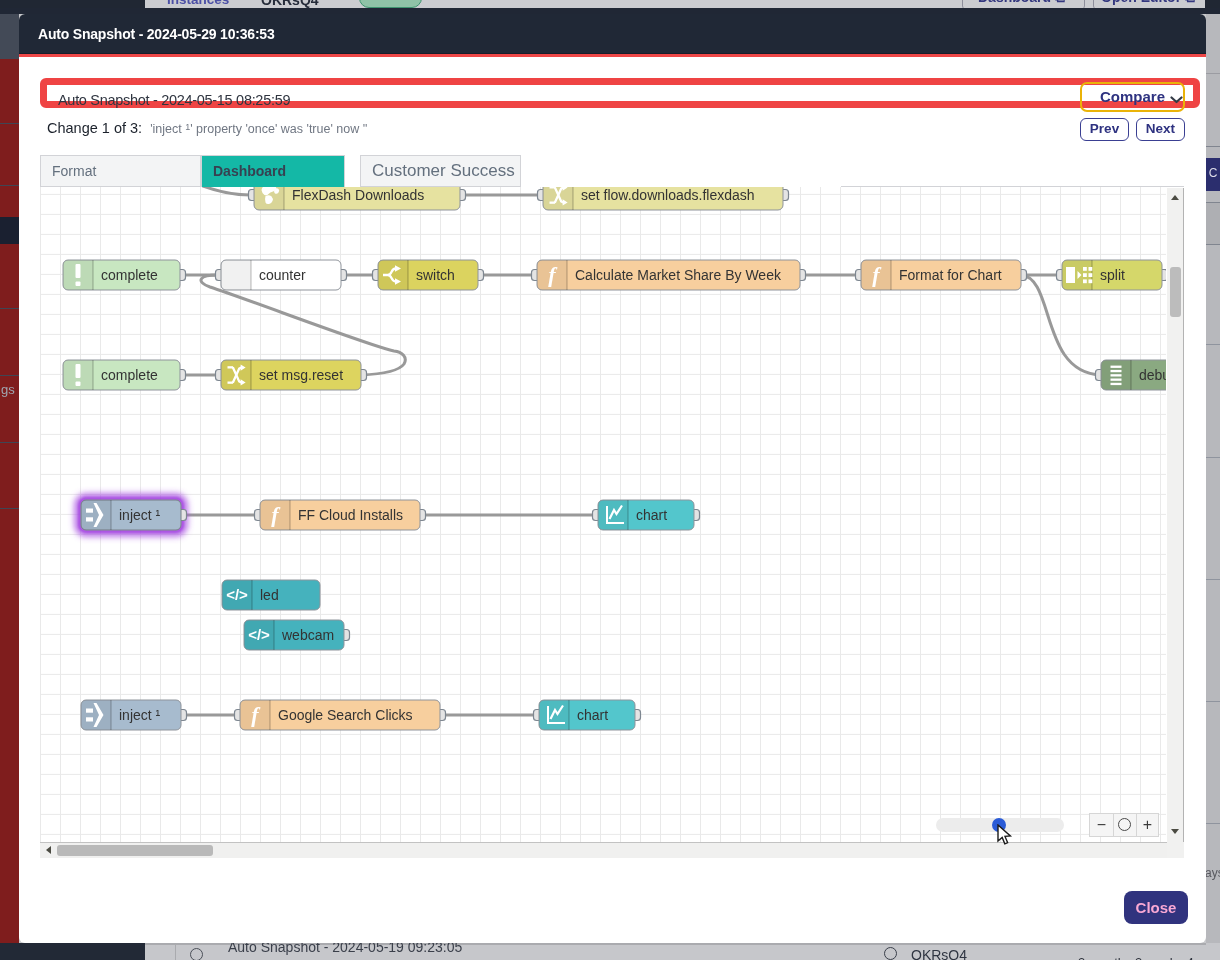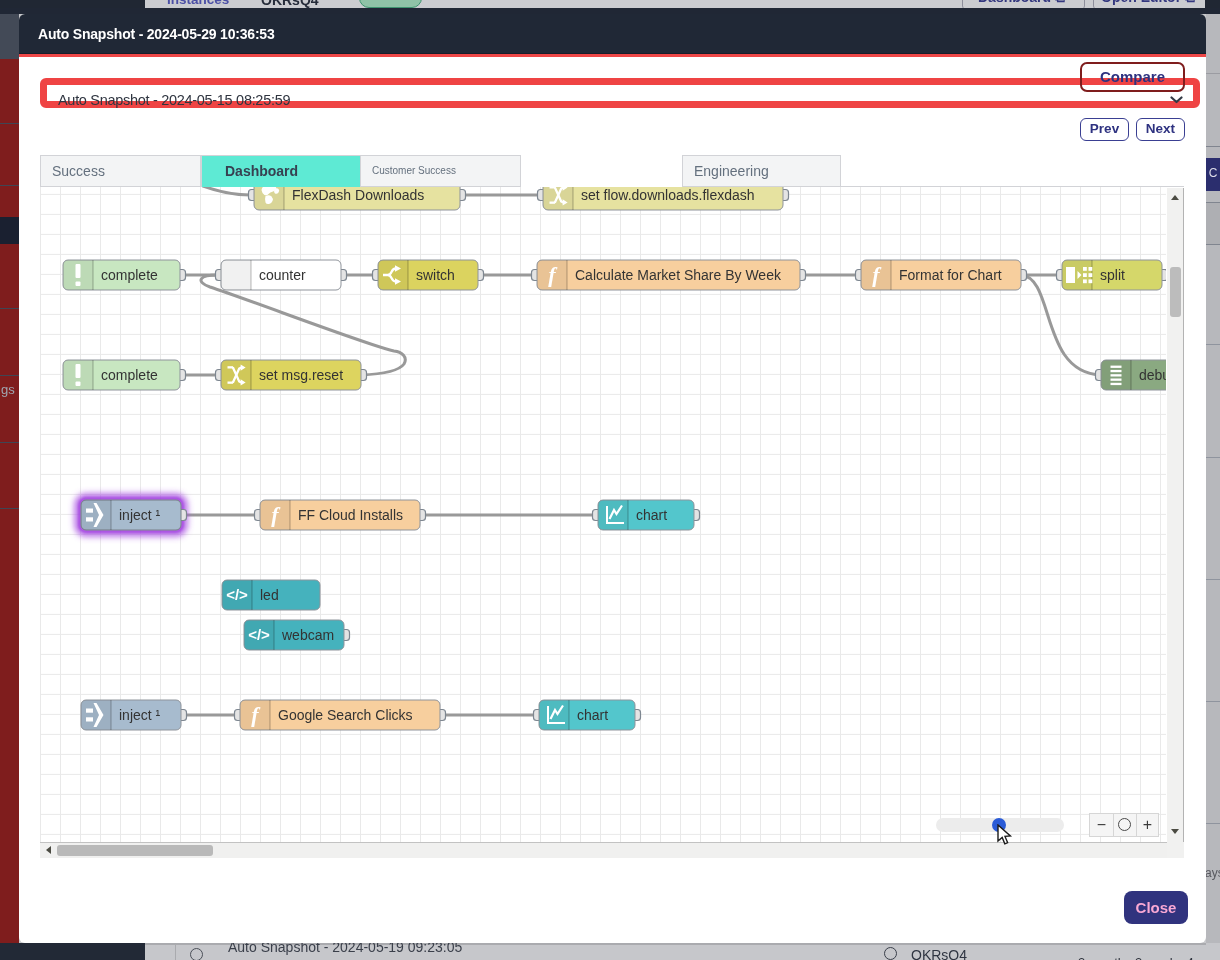--- a/index.html
+++ b/index.html
@@ -70,30 +70,30 @@
   <div class="abs" style="left:0;top:38.5px;width:1187px;height:1.5px;background:#171d2a;"></div>
   <div class="abs" style="left:0;top:40px;width:1187px;height:2.6px;background:#ee4747;"></div>
 
   <div class="abs" style="left:21px;top:64px;width:1160px;height:30px;border:7px solid #ef4444;border-radius:6px;box-sizing:border-box;">
     <div class="abs" style="left:11px;top:6.5px;font-size:14.5px;color:#2f3540;letter-spacing:-0.3px;">Auto Snapshot - 2024-05-15 08:25:59</div>
     <svg class="abs" style="right:10px;top:11px;" width="13" height="8" viewBox="0 0 13 8">
         <path d="M1.5 1.5 L6.5 6 L11.5 1.5" fill="none" stroke="#333a45" stroke-width="2.2" stroke-linecap="round" stroke-linejoin="round"></path>
       </svg>
   </div>
 
-  <div class="abs" style="left:1061px;top:48px;width:105px;height:30px;border:2px solid #7f1d1d;border-radius:7px;box-sizing:border-box;text-align:center;line-height:26px;font-size:15px;font-weight:600;color:#2e3280;">Compare</div>
-
+  <div class="abs" style="left:1061px;top:68px;width:105px;height:30px;border:2px solid #eab308;border-radius:7px;box-sizing:border-box;text-align:center;line-height:26px;font-size:15px;font-weight:600;color:#2e3280;">Compare</div>
+
+  <div class="abs" style="left:28px;top:106px;font-size:14.5px;color:#1b212b;">Change 1 of 3:&nbsp; <span style="font-size:12.5px;color:#707783;">'inject <span style="font-size:9px;vertical-align:3.5px">1</span>' property 'once' was 'true' now ''</span></div>
 
   <div class="abs" style="left:1061px;top:104px;width:49px;height:23px;border:1.5px solid #3a3f92;border-radius:6px;box-sizing:border-box;text-align:center;line-height:20px;font-size:13.5px;font-weight:600;color:#2e3280;">Prev</div>
   <div class="abs" style="left:1117px;top:104px;width:49px;height:23px;border:1.5px solid #3a3f92;border-radius:6px;box-sizing:border-box;text-align:center;line-height:20px;font-size:13.5px;font-weight:600;color:#2e3280;">Next</div>
 
-  <div class="abs" style="left:21px;top:141px;width:161px;height:32px;background:#f3f4f5;border:1px solid #d2d3d7;box-sizing:border-box;line-height:30px;padding-left:11px;font-size:14px;color:#64707e;">Success</div>
-  <div class="abs" style="left:182px;top:141px;width:160px;height:32px;background:#5eead4;border:1px solid #d2d3d7;border-bottom:none;box-sizing:border-box;line-height:30px;padding-left:23px;font-size:14px;font-weight:600;color:#374151;">Dashboard</div>
-  <div class="abs" style="left:341px;top:141px;width:161px;height:32px;background:#f3f4f5;border:1px solid #d2d3d7;box-sizing:border-box;line-height:30px;padding-left:11px;font-size:10px;color:#64707e;">Customer Success</div>
-  <div class="abs" style="left:663px;top:141px;width:159px;height:32px;background:#f3f4f5;border:1px solid #d2d3d7;box-sizing:border-box;line-height:30px;padding-left:11px;font-size:14px;color:#64707e;">Engineering</div>
+  <div class="abs" style="left:21px;top:141px;width:161px;height:32px;background:#f3f4f5;border:1px solid #d2d3d7;box-sizing:border-box;line-height:30px;padding-left:11px;font-size:14px;color:#64707e;">Format</div>
+  <div class="abs" style="left:182px;top:141px;width:144px;height:32px;background:#14b8a6;border:1px solid #d2d3d7;border-bottom:none;box-sizing:border-box;line-height:30px;padding-left:11px;font-size:14px;font-weight:600;color:#374151;">Dashboard</div>
+  <div class="abs" style="left:341px;top:141px;width:161px;height:32px;background:#f3f4f5;border:1px solid #d2d3d7;box-sizing:border-box;line-height:30px;padding-left:11px;font-size:17px;color:#64707e;">Customer Success</div>
   <div class="abs" style="left:822px;top:172px;width:343px;height:1px;background:#d2d3d7;"></div>
 
   <div id="canvas" class="abs" style="left:21px;top:173px;width:1126px;height:655px;background:#ffffff;overflow:hidden;">
 <svg width="1126" height="655" viewBox="40 187 1126 655" style="position:absolute;left:0;top:0;">
 <defs>
           <pattern id="grid" width="20" height="20" patternUnits="userSpaceOnUse">
             <path d="M0 14.4 H20" stroke="#e9e9e9" stroke-width="1" fill="none"></path>
             <path d="M0.5 0 V20" stroke="#e9e9e9" stroke-width="1" fill="none"></path>
           </pattern>
           <filter id="gb" x="-60%" y="-60%" width="220%" height="220%">

